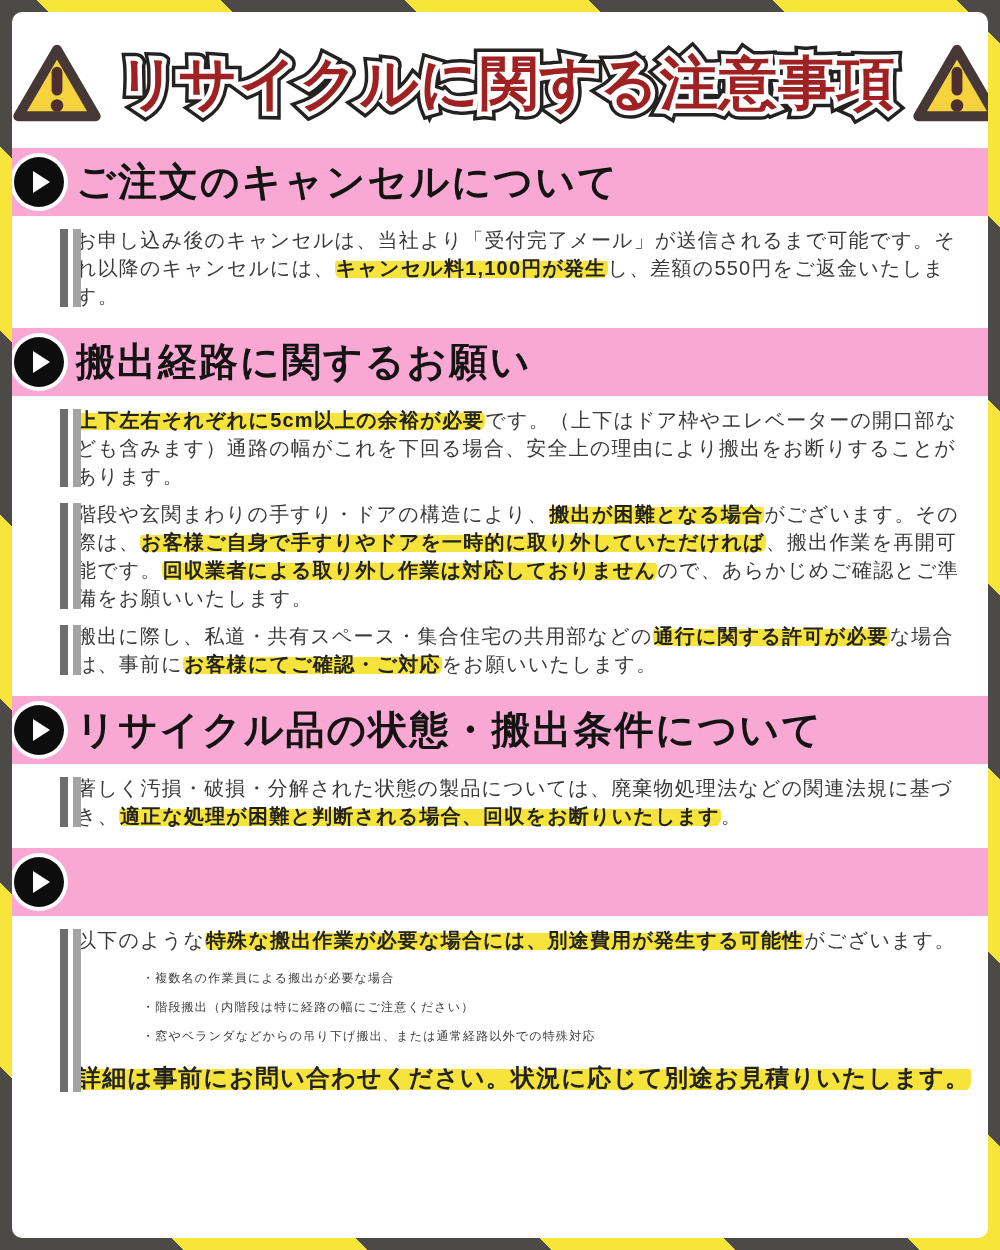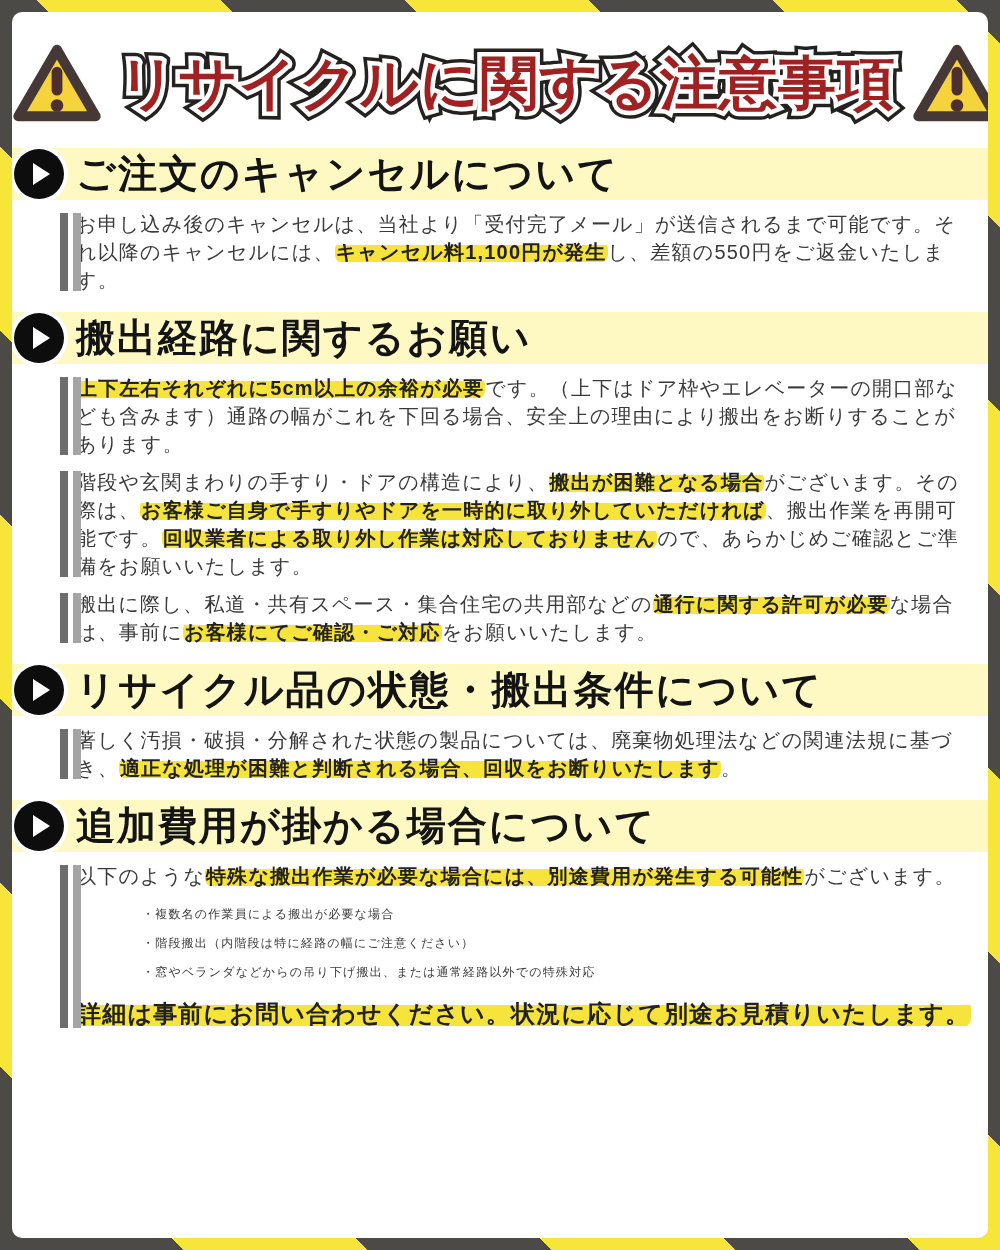--- a/index.html
+++ b/index.html
@@ -23,21 +23,21 @@
   .title{
     position:relative;display:inline-block;margin:0;
     font-size:58px;font-weight:900;letter-spacing:1px;white-space:nowrap;line-height:1.1;
   }
   .title .layer{position:absolute;inset:0;}
   .title .stroke-dark{-webkit-text-stroke:16px #242221;color:#242221;z-index:1;}
   .title .stroke-white{-webkit-text-stroke:9px #ffffff;color:#ffffff;z-index:2;}
   .title .fill{position:relative;z-index:3;color:#a02121;}
   
   .band{
-    position:relative;height:52px;background:#fef9c3;
+    position:relative;height:68px;background:#f9a8d4;
     display:flex;align-items:center;padding-left:64px;box-sizing:border-box;
     margin-top:18px;
   }
   .band h2{margin:0;font-size:39px;font-weight:700;letter-spacing:2px;color:#141414;white-space:nowrap;}
   .play{
     position:absolute;left:2px;top:50%;transform:translateY(-50%);
     width:50px;height:50px;border-radius:50%;background:#0d0d0d;
     box-shadow:0 0 0 4px #ffffff;
   }
   .play::after{
@@ -113,21 +113,20 @@
       <div class="band">
         <span class="play"></span>
         <h2>リサイクル品の状態・搬出条件について</h2>
       </div>
       <div class="para"><span class="">著しく汚損・破損・分解された状態の製品については、廃棄物処理法などの関連法規に基づき、</span><span class="b h">適正な処理が困難と判断される場合、回収をお断りいたします</span><span class="">。</span></div>
     </section>
 
     <section>
       <div class="band">
         <span class="play"></span>
-        <h2>追加費用が掛かる場合について</h2>
       </div>
       <div class="para block">
         <div><span class="">以下のような</span><span class="b h">特殊な搬出作業が必要な場合には、別途費用が発生する可能性</span><span class="">がございます。</span></div>
         <div class="bullets">
           <div class="bullet">・複数名の作業員による搬出が必要な場合</div>
           <div class="bullet">・階段搬出（内階段は特に経路の幅にご注意ください）</div>
           <div class="bullet">・窓やベランダなどからの吊り下げ搬出、または通常経路以外での特殊対応</div>
         </div>
         <div class="footer-line"><span class="b h">詳細は事前にお問い合わせください。状況に応じて別途お見積りいたします。</span></div>
       </div>

